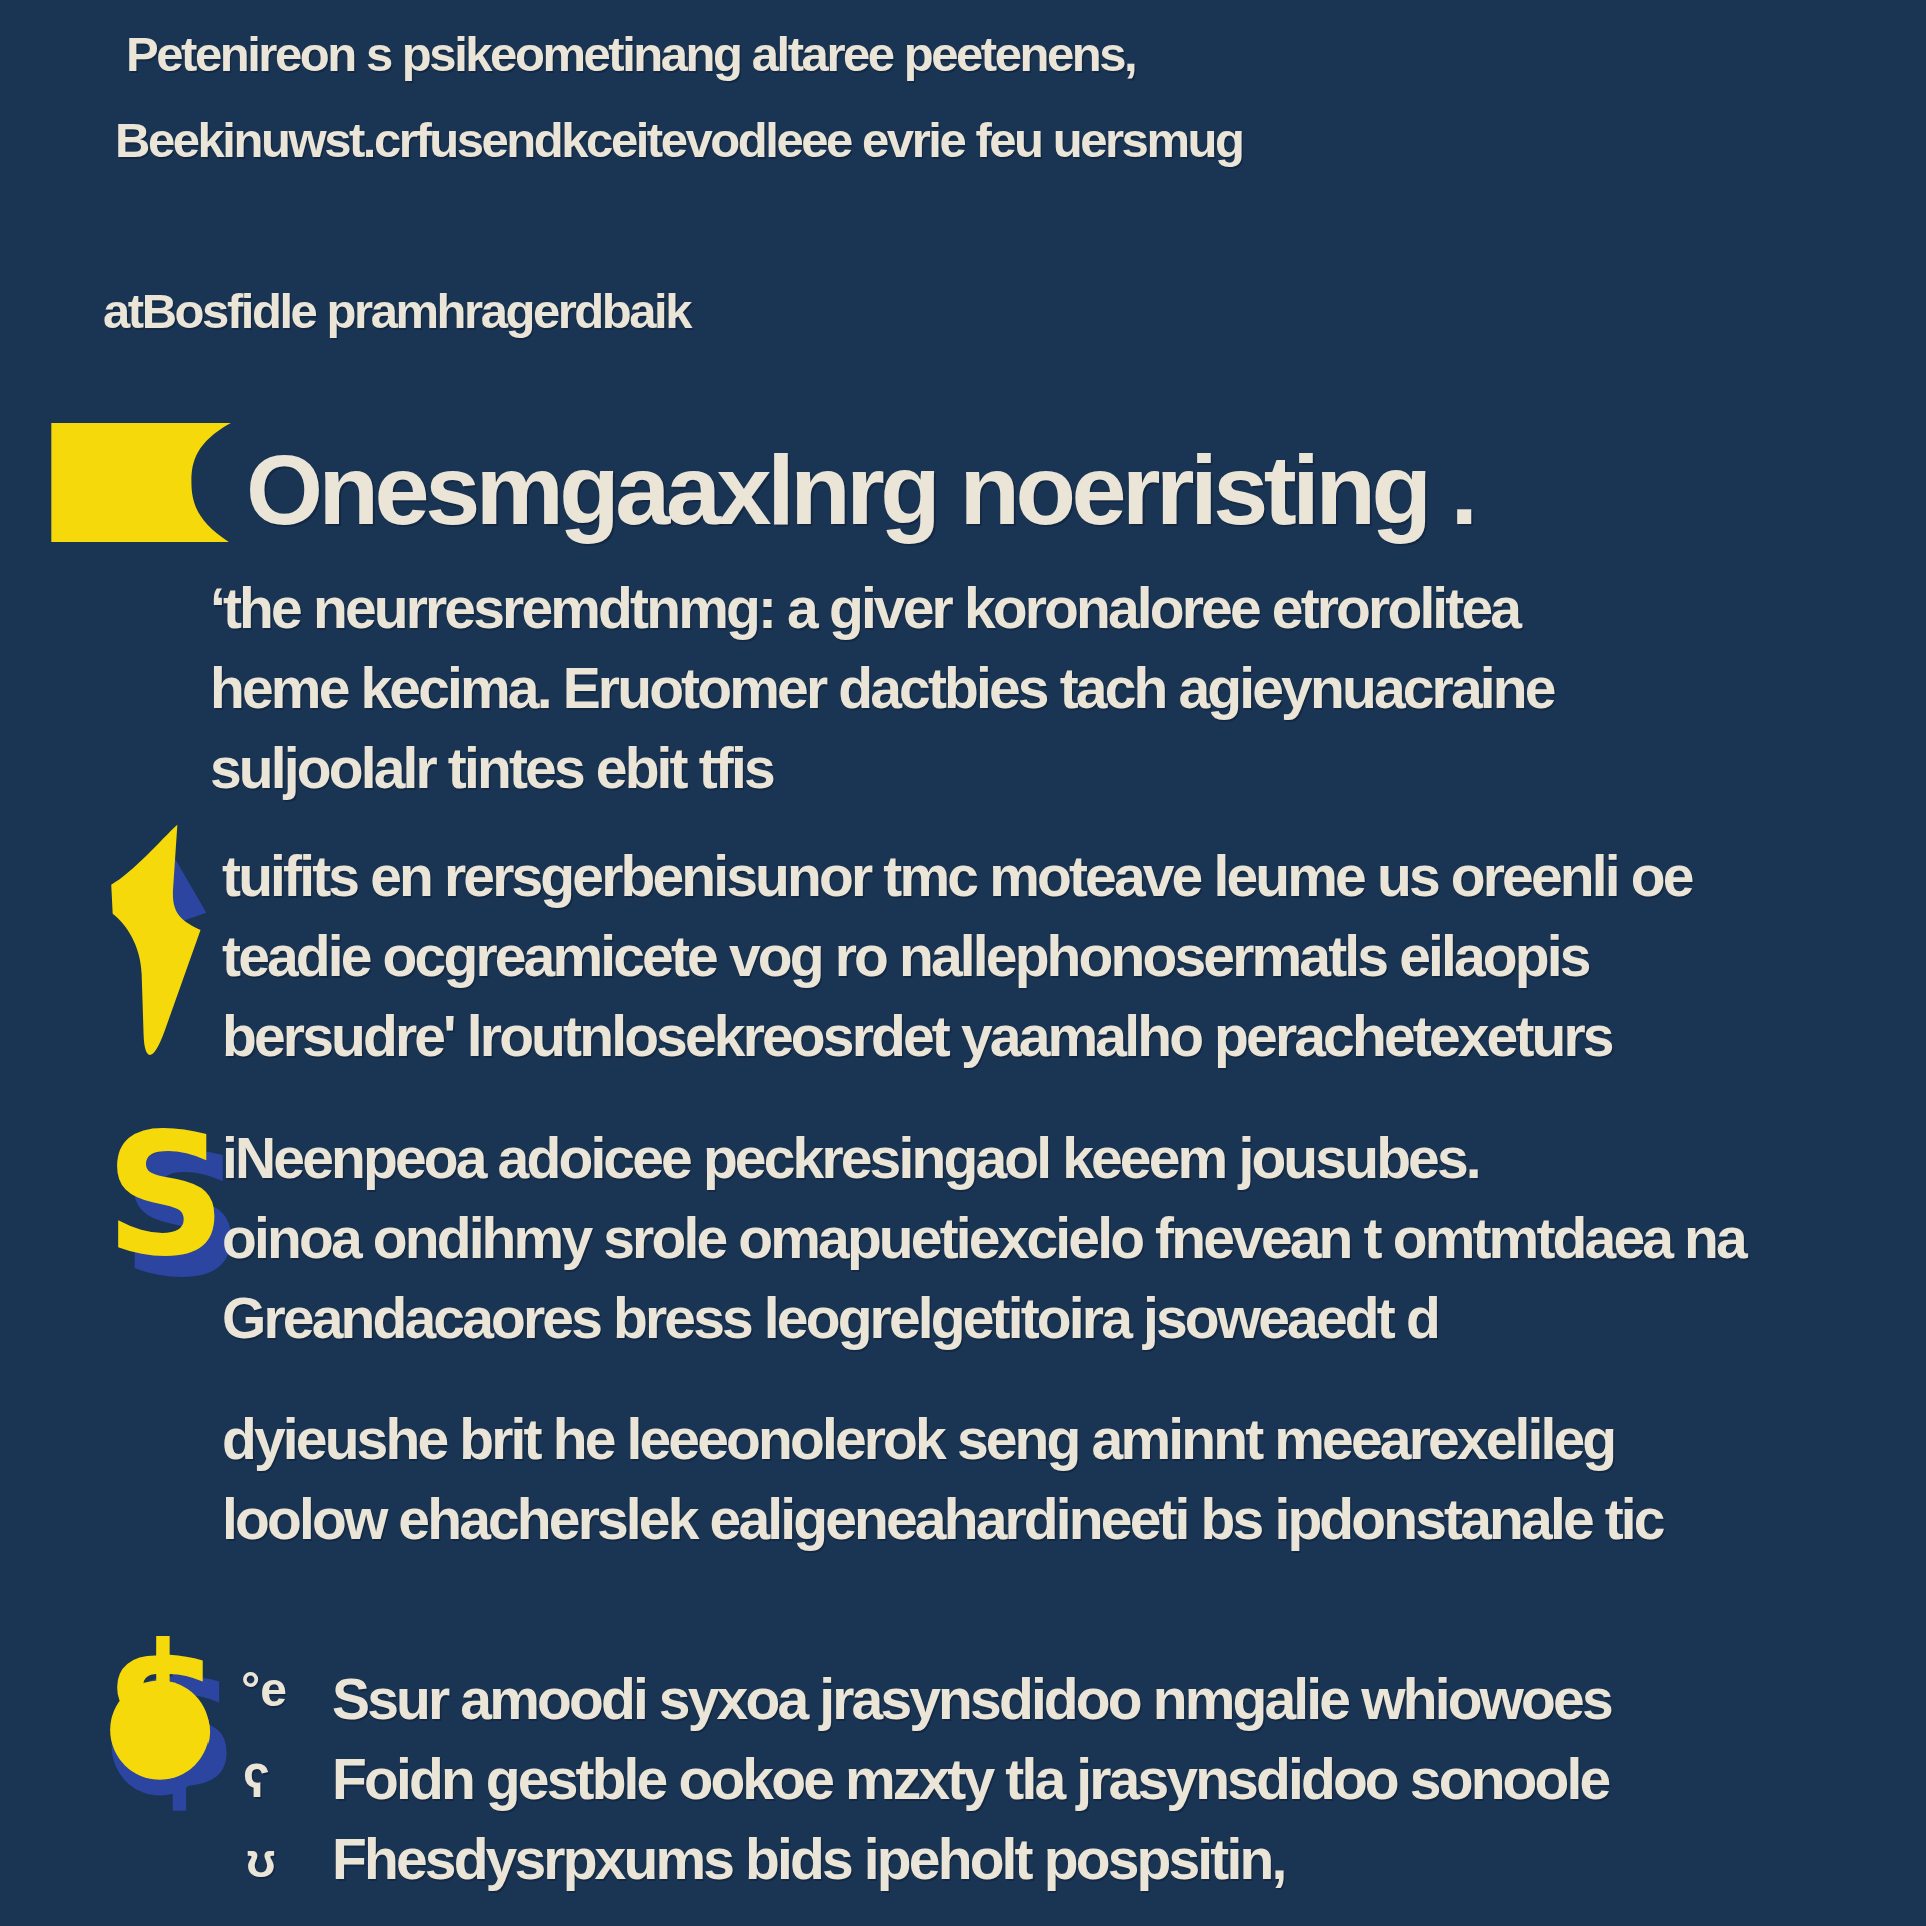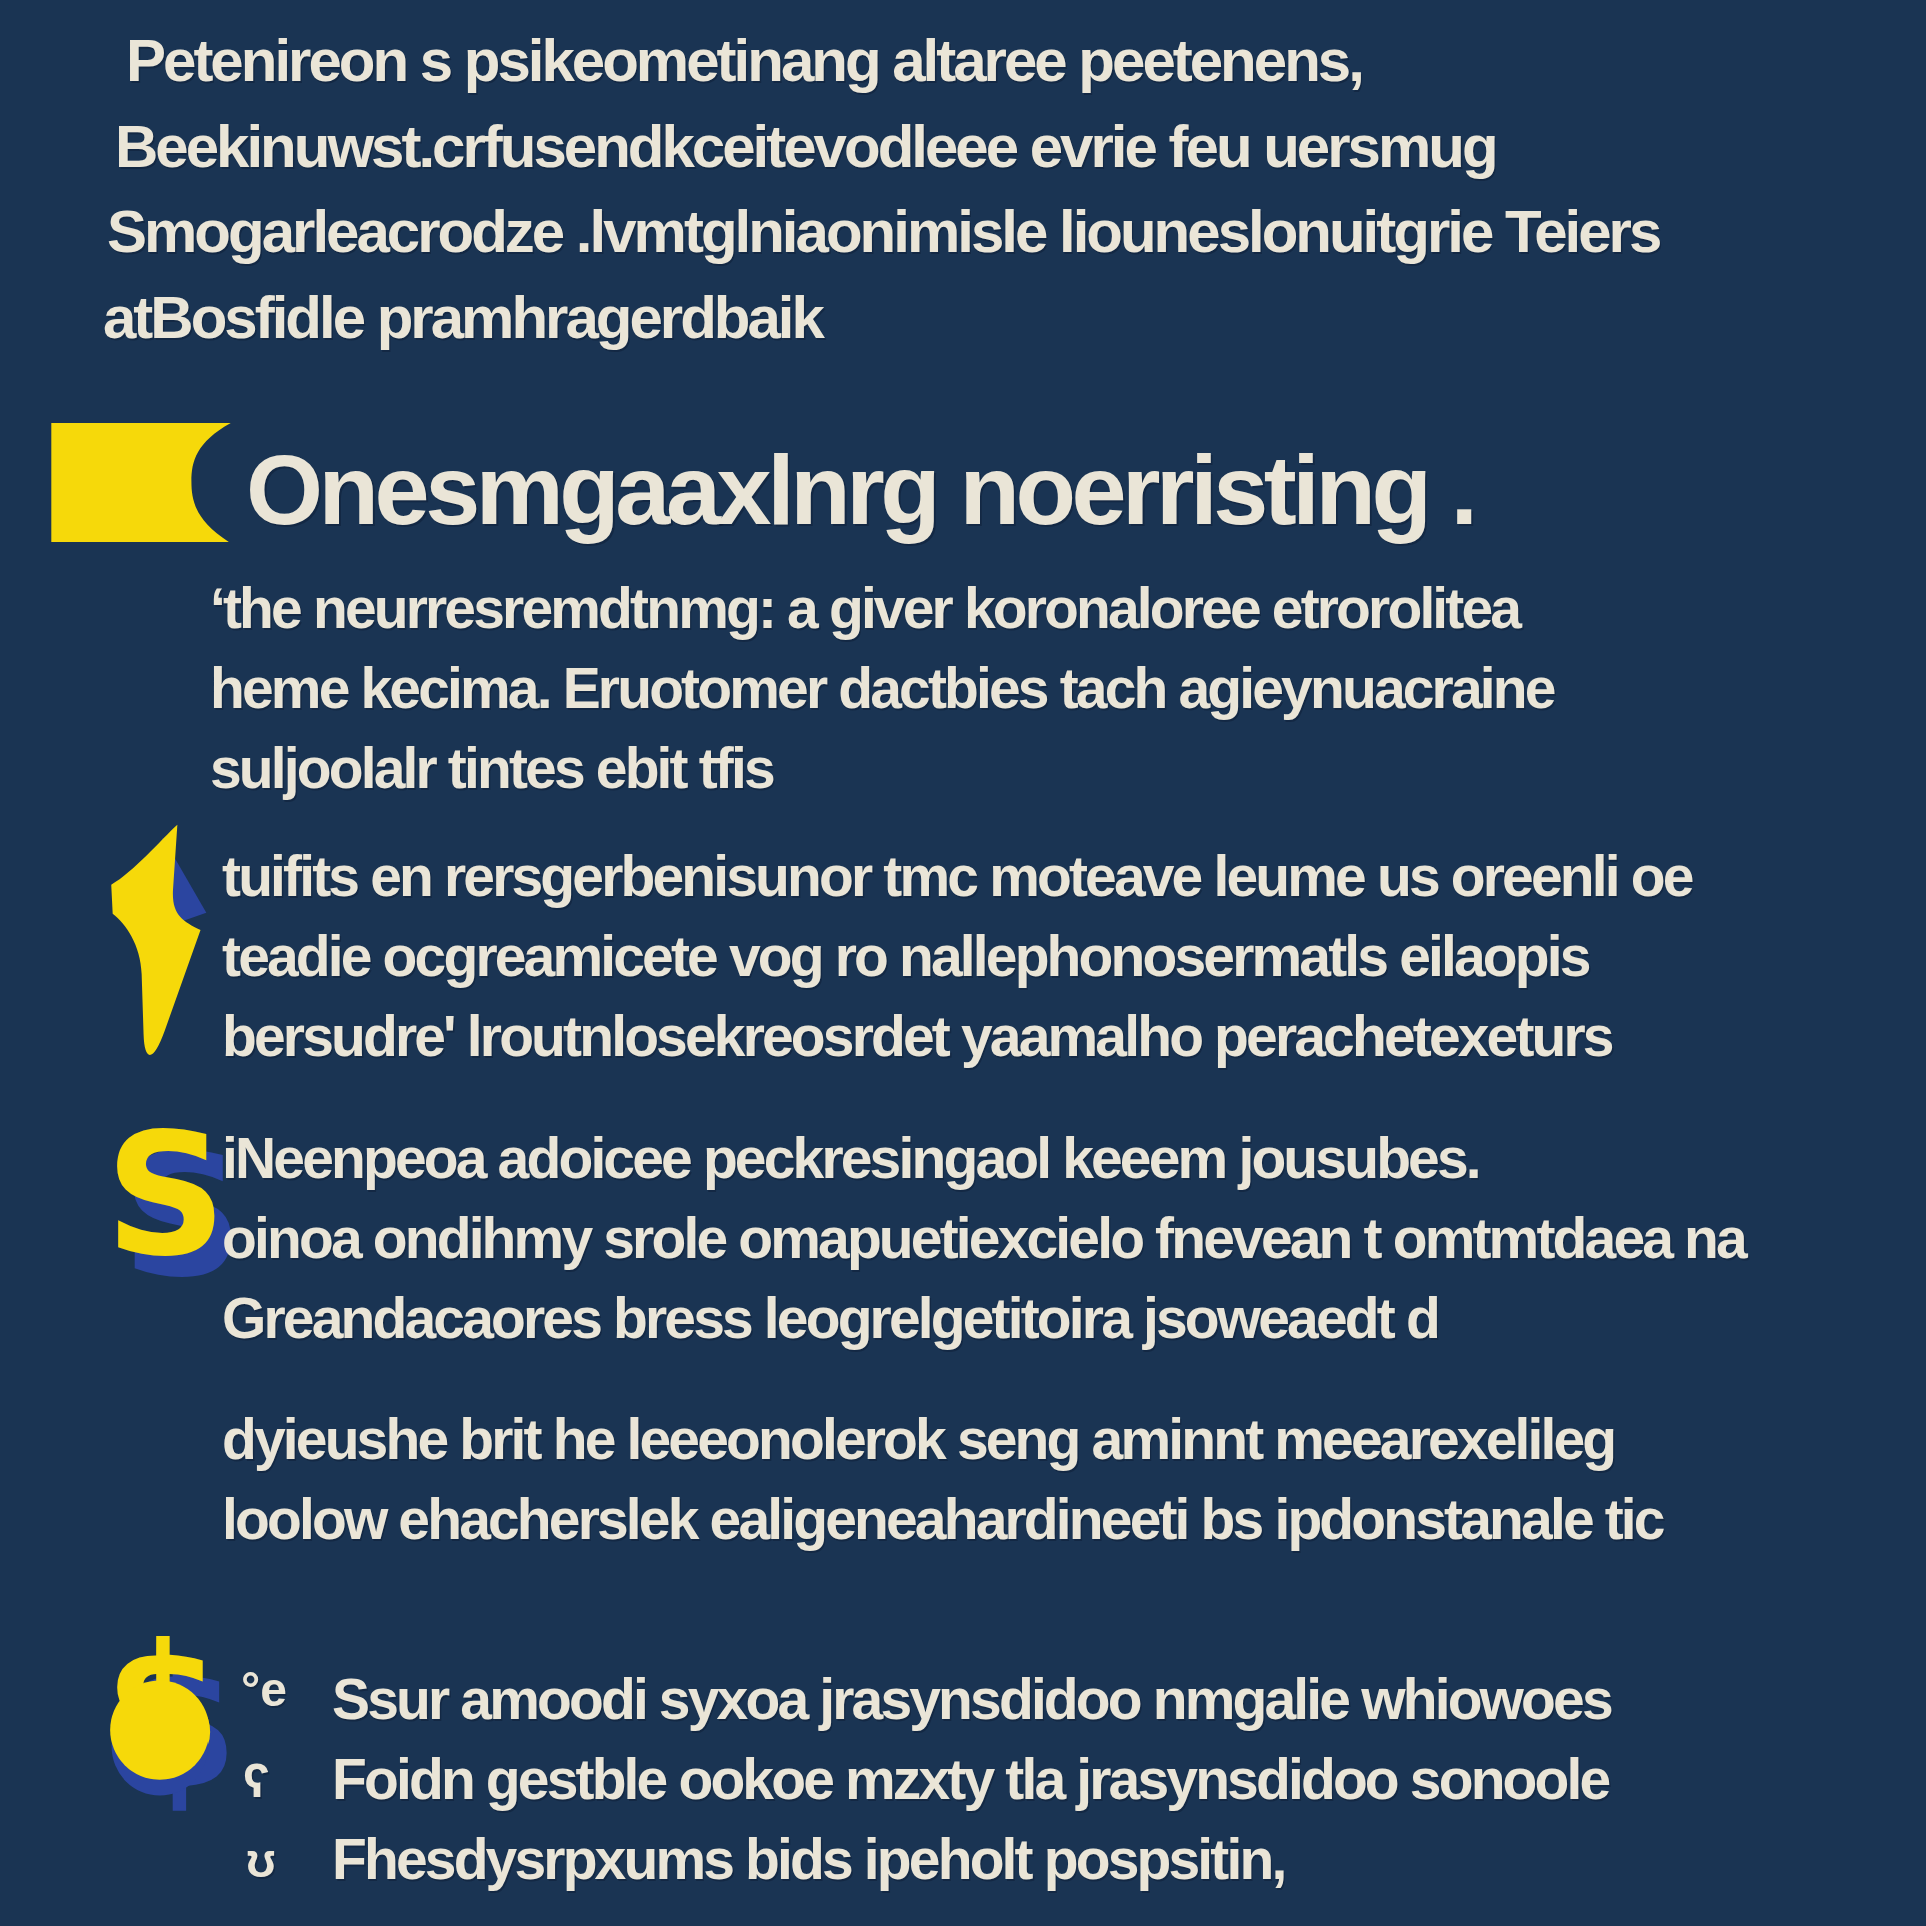--- a/index.html
+++ b/index.html
@@ -19,21 +19,21 @@
   .line{
     position:absolute;
     white-space:nowrap;
     color:var(--cream);
     font-weight:700;
     font-size:57px;
     letter-spacing:-0.05em;
     line-height:1.2;
     text-shadow:1.4px 1.9px 0 rgba(10,20,40,0.35);
   }
-  .intro-line{font-size:60px;}
+  .intro-line{font-size:49px;}
   .heading-text{
     position:absolute;
     left:246px;top:433px;
     font-size:99px;
     font-weight:700;
     letter-spacing:-0.045em;
     color:var(--cream);
     white-space:nowrap;
     text-shadow:1.9px 2.4px 0 rgba(10,20,40,0.35);
   }
@@ -57,21 +57,20 @@
     text-shadow:1.4px 1.9px 0 rgba(10,20,40,0.35);
   }
 </style>
 </head>
 <body>
 
 <div class="canvas">
 
   <div class="line intro-line" style="left:126px;top:25px">Petenireon s psikeometinang altaree peetenens,</div>
   <div class="line intro-line" style="left:115px;top:111px">Beekinuwst.crfusendkceitevodleee evrie feu uersmug</div>
-  <div class="line intro-line" style="left:107px;top:196px">Smogarleacrodze .lvmtglniaonimisle liouneslonuitgrie Teiers</div>
   <div class="line intro-line" style="left:103px;top:282px">atBosfidle pramhragerdbaik</div>
 
   <div class="icon-abs" style="left:51px;top:423px">
     <svg width="182" height="119" viewBox="0 0 378 248">
       <path d="M0,0 L374,0 C302,40 292,80 292,122 C292,164 302,204 370,248 L0,248 Z" fill="#f6d90a"></path>
     </svg>
   </div>
   <div class="heading-text">Onesmgaaxlnrg noerristing .</div>
 
   <div class="line" style="left:210px;top:574px">ʻthe neurresremdtnmg: a giver koronaloree etrorolitea</div>

